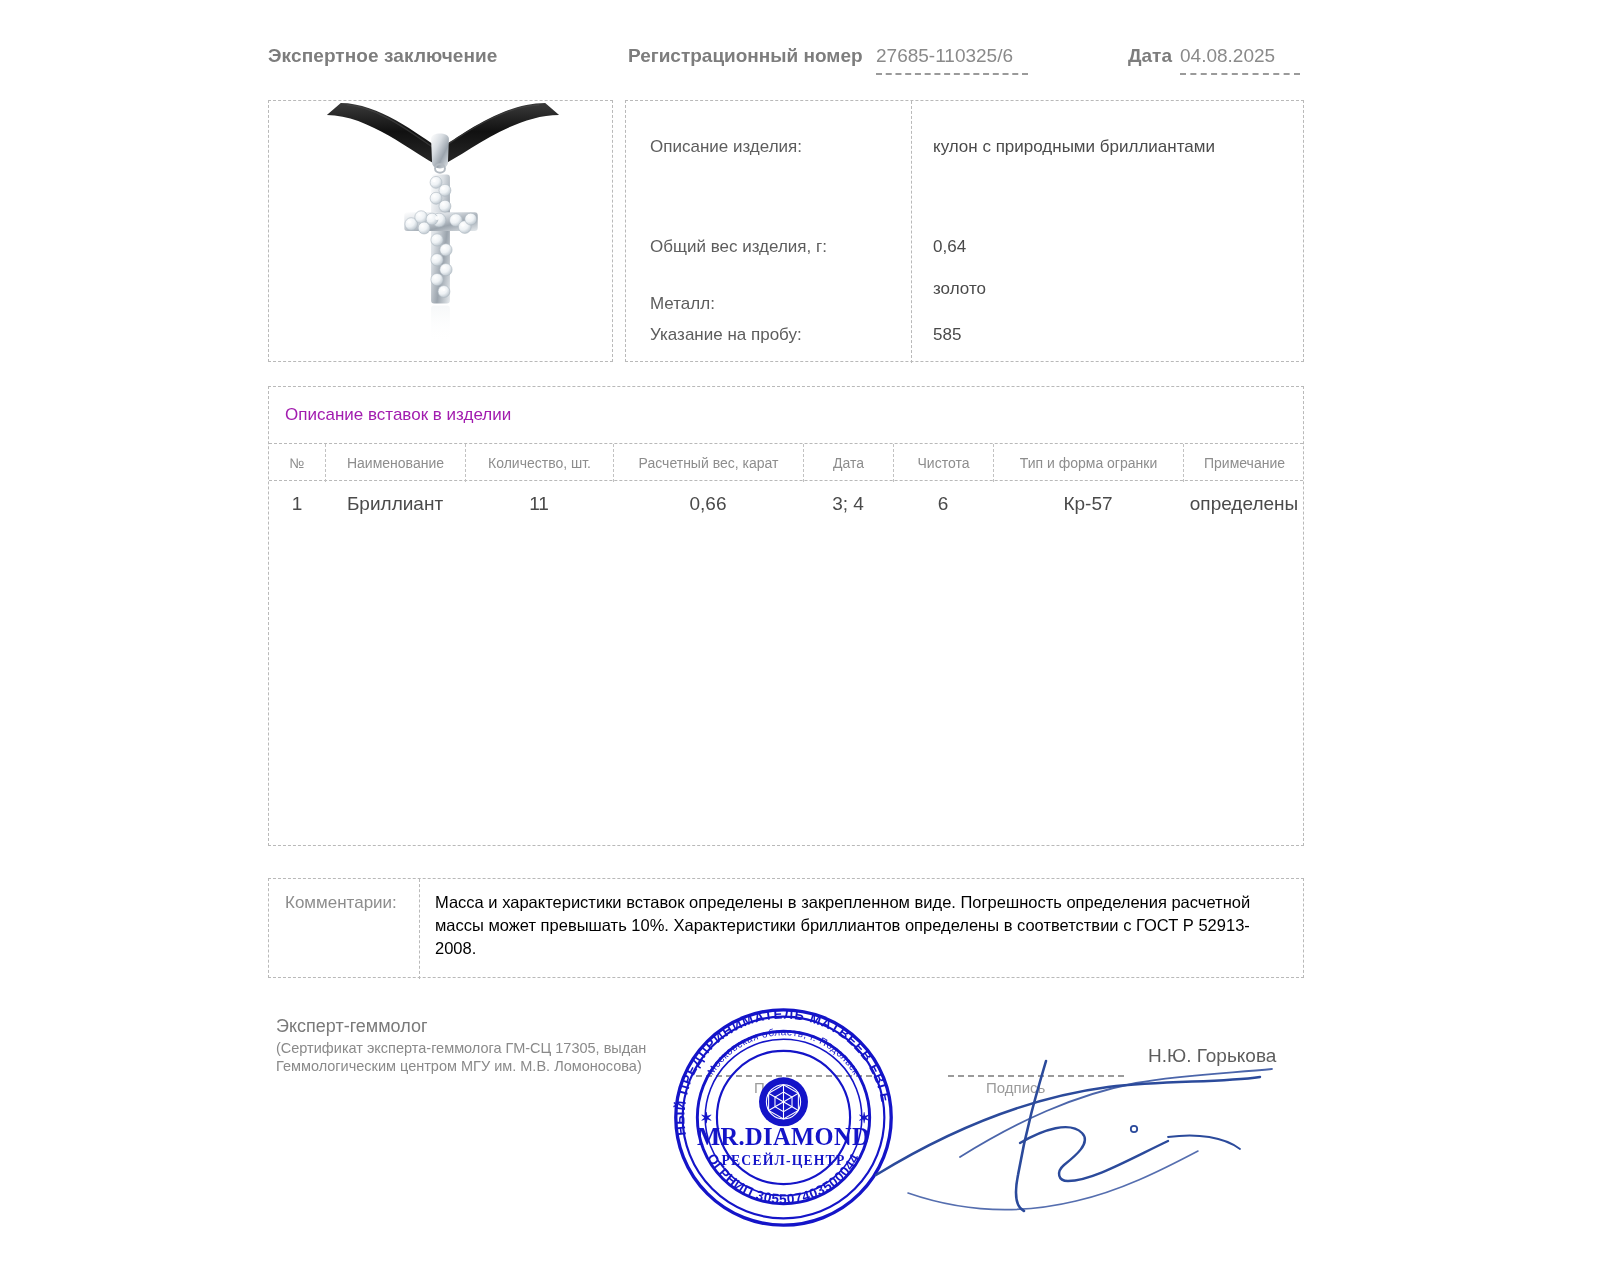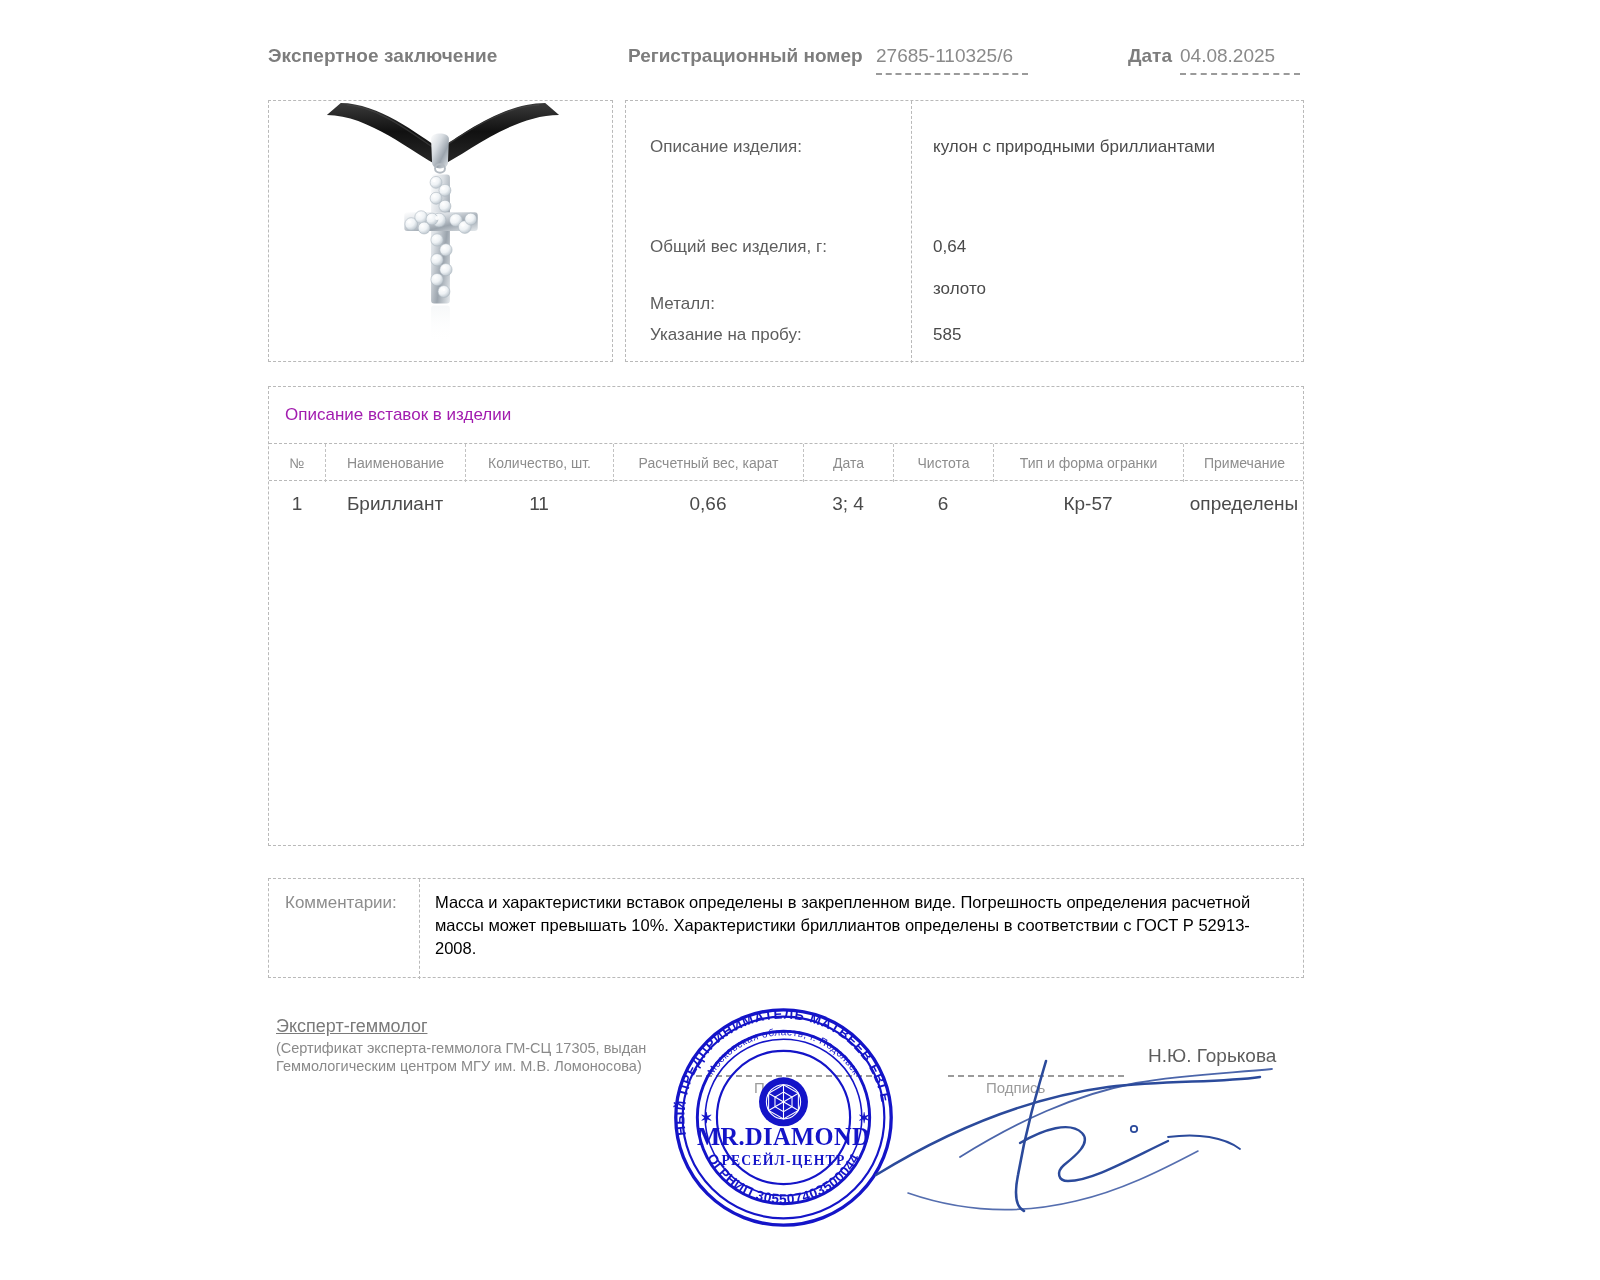--- a/index.html
+++ b/index.html
@@ -126,21 +126,21 @@
     border-left: 1px dashed #b9b9b9;
   }
   .cm-text {
     position: absolute; left: 166px; top: 12px;
     width: 852px;
     font-size: 16.5px; line-height: 23px; color: #000000;
   }
 
   
   .footer { position: absolute; left: 268px; top: 1005px; width: 1036px; height: 240px; }
-  .f-title { position: absolute; left: 8px; top: 11px; font-size: 18px; color: #7a7a7a; white-space: nowrap; text-decoration: underline; }
+  .f-title { position: absolute; left: 8px; top: 11px; font-size: 18px; color: #7a7a7a; white-space: nowrap; }
   .f-sub  { position: absolute; left: 8px; top: 34px; width: 400px; font-size: 14.5px; line-height: 18px; color: #8a8a8a; }
 
   .sigline {
     position: absolute; height: 0;
     border-top: 2px dashed #9a9a9a;
   }
   .siglabel {
     position: absolute; font-size: 15px; color: #9b9b9b; white-space: nowrap;
   }
   .expert-name {

